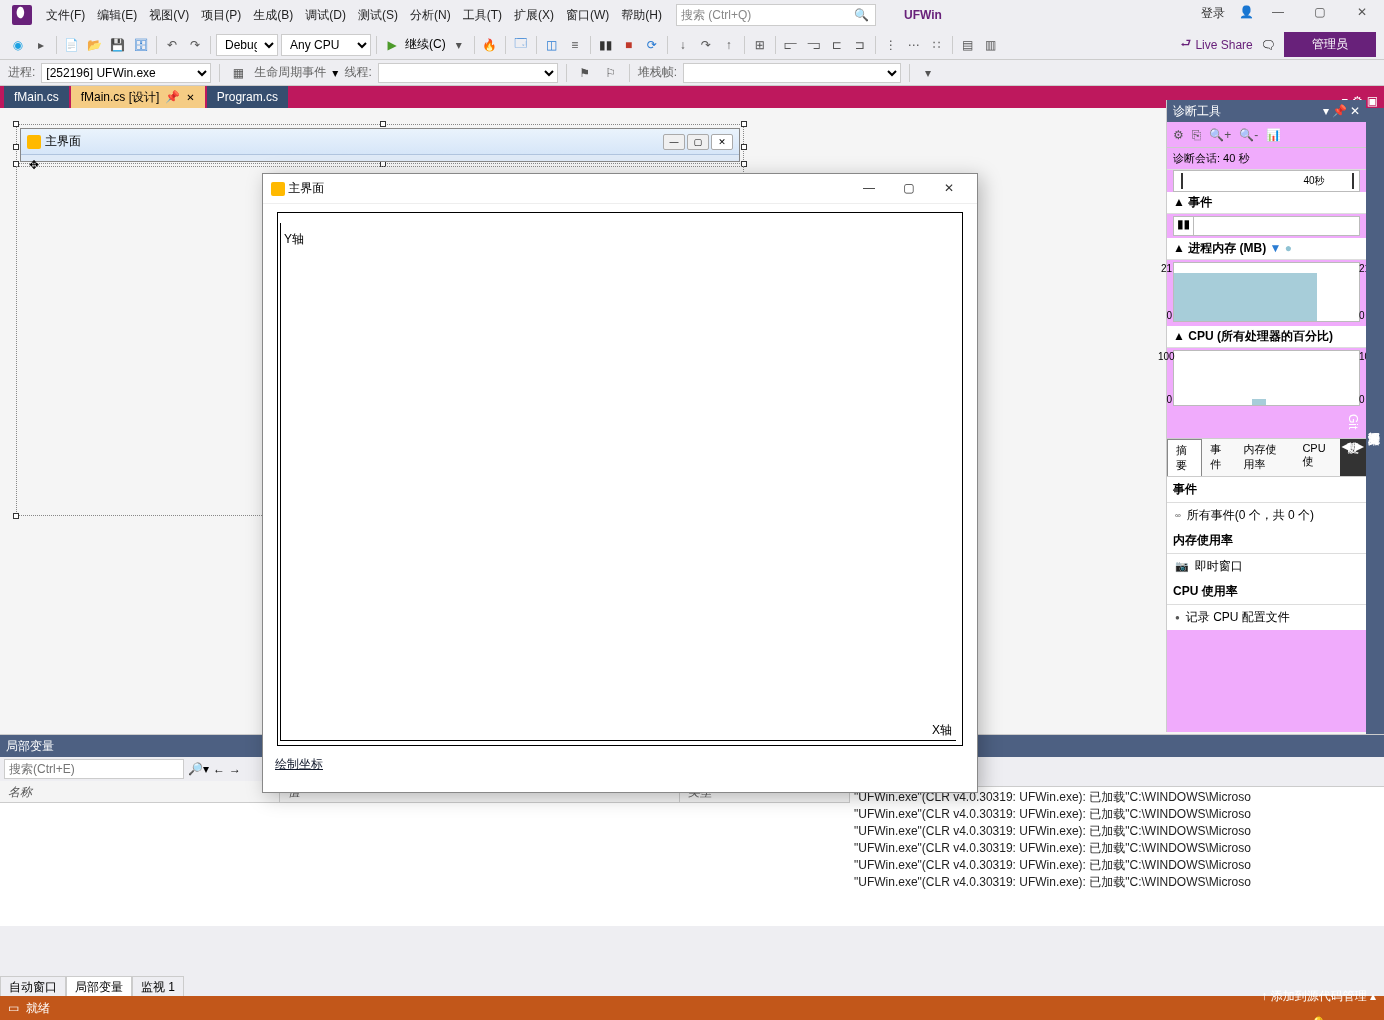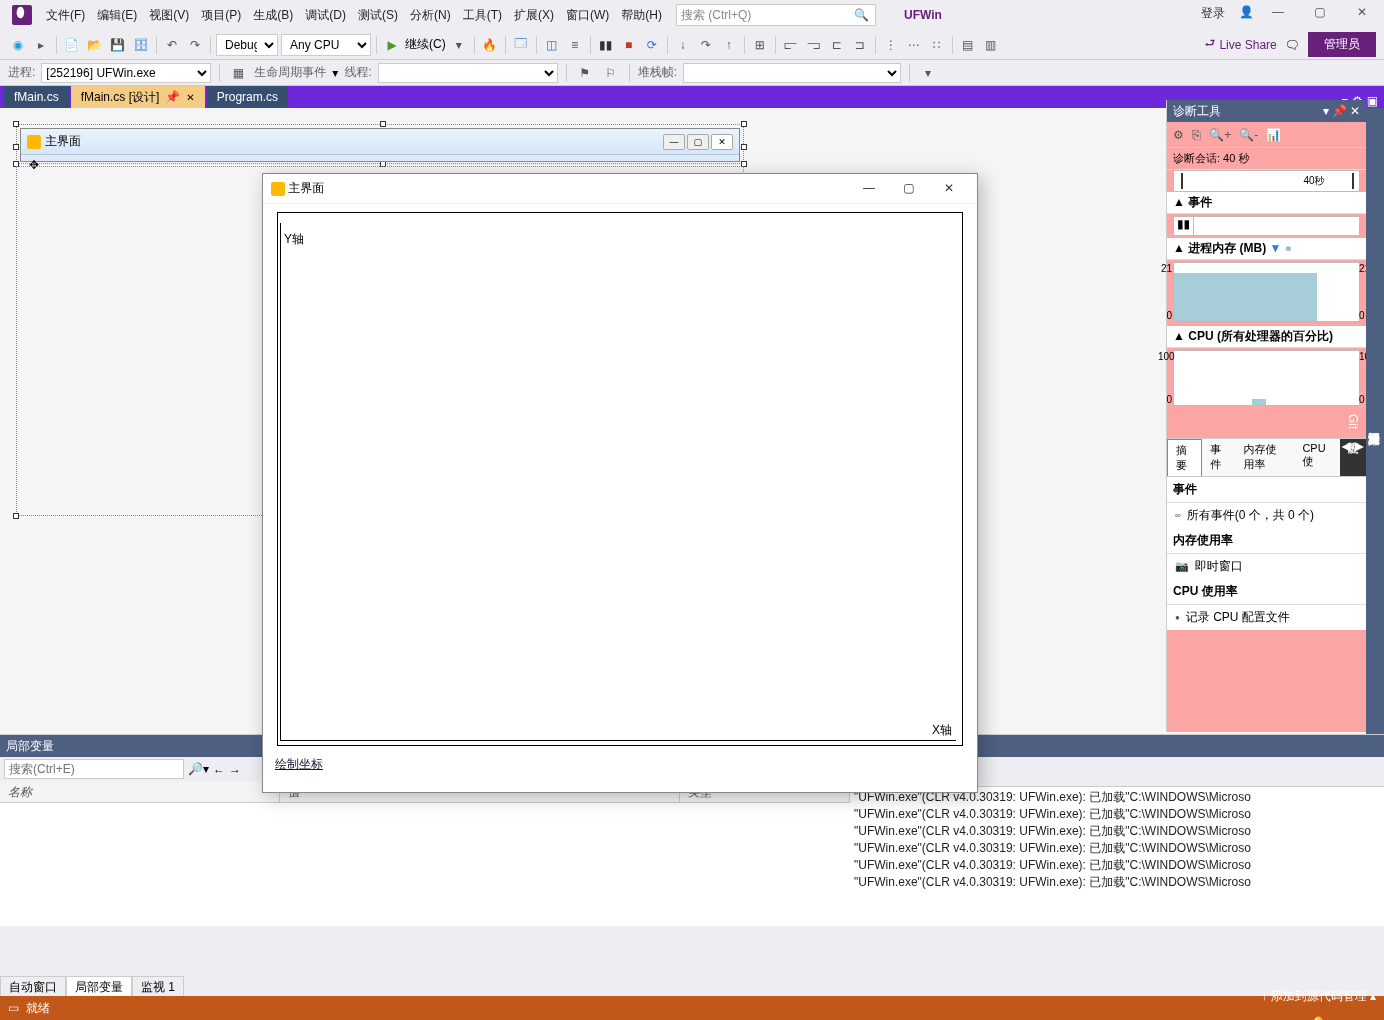--- a/index.html
+++ b/index.html
@@ -15,28 +15,28 @@
 .title-text { color: #68217a; font-weight: 600; margin-left: 30px; }
 .title-right { margin-left: auto; display: flex; gap: 6px; }
 .win-btn { width: 36px; height: 20px; text-align: center; color: #555; cursor: pointer; }
 .login-link { color: #333; padding: 0 8px; }
 
 
 .toolbar { height: 30px; background: #eeeef2; display: flex; align-items: center; padding: 0 8px; gap: 3px; border-bottom: 1px solid #ccc; }
 .tb-btn { width: 20px; height: 20px; display: flex; align-items: center; justify-content: center; color: #555; cursor: pointer; }
 .tb-sep { width: 1px; height: 18px; background: #ccc; margin: 0 2px; }
 .tb-select { height: 22px; border: 1px solid #ccc; background: #fff; padding: 0 4px; }
-.admin-btn { background: #68217a; color: #fff; padding: 4px 16px; margin-left: auto; }
+.admin-btn { background: #68217a; color: #fff; padding: 4px 28px; margin-left: auto; }
 
 .toolbar2 { height: 26px; background: #eeeef2; display: flex; align-items: center; padding: 0 8px; gap: 6px; border-bottom: 1px solid #ccc; }
 .tb-label { color: #666; }
 .tb-select2 { height: 20px; border: 1px solid #ccc; background: #fff; padding: 0 0; min-width: 170px; }
 
 
-.doc-tab-bar { height: 22px; background: #6d28d9; display: flex; align-items: flex-end; padding-left: 4px; }
+.doc-tab-bar { height: 22px; background: #be185d; display: flex; align-items: flex-end; padding-left: 4px; }
 .doc-tab { height: 22px; padding: 3px 10px; background: #364e6f; color: #fff; margin-right: 2px; cursor: pointer; display: flex; align-items: center; gap: 6px; }
 .doc-tab.active { background: #f5cc84; color: #000; }
 .doc-tab .close-x { font-size: 10px; }
 .doc-tab-bar-right { margin-left: auto; padding-right: 6px; color: #fff; display:flex; gap:4px;}
 
 
 .main-area { height: 626px; display: flex; background: #fff; }
 .designer { flex: 1; background: #f5f5f5; position: relative; border-right: 1px solid #ccc; }
 .scrollbar-v { width: 16px; background: #eee; border-left: 1px solid #ccc; }
 
@@ -59,21 +59,21 @@
 .x-label { position: absolute; right: 10px; bottom: 6px; font-size: 12px; }
 .rw-link { color: #0f172a; padding: 2px 12px; text-decoration: underline; cursor: pointer; }
 .axis-v { position: absolute; left: 2px; top: 10px; bottom: 4px; width: 1px; background: #000; }
 .axis-h { position: absolute; left: 2px; right: 6px; bottom: 4px; height: 1px; background: #000; }
 
 
 .right-rail { position: absolute; right: 0; top: 108px; width: 18px; height: 626px; background: #4d6082; color: #fff; writing-mode: vertical-rl; text-align: center; padding-top: 4px; }
 .right-rail span { display: block; padding: 6px 2px; }
 
 
-.diag-panel { position: absolute; right: 18px; top: 100px; width: 200px; background: #fca5a5; border-left: 1px solid #ccc; height: 632px; }
+.diag-panel { position: absolute; right: 18px; top: 100px; width: 200px; background: #f0abfc; border-left: 1px solid #ccc; height: 632px; }
 .diag-title { background: #4d6082; color: #fff; height: 22px; display: flex; align-items: center; padding: 0 6px; }
 .diag-title-right { margin-left: auto; display: flex; gap: 3px; }
 .diag-toolbar { height: 26px; display: flex; align-items: center; gap: 8px; padding: 0 6px; border-bottom: 1px solid #ccc; }
 .diag-toolbar span { color: #555; cursor:pointer;}
 .diag-row { padding: 3px 6px; border-bottom: 1px solid #ddd; font-size: 11px; }
 .diag-section { padding: 2px 6px; font-weight: bold; background:#fff; border-bottom:1px solid #ddd;}
 .graph { height: 60px; margin: 2px 6px 4px; border: 1px solid #bbb; background: #fff; position: relative; }
 .graph .fill { position: absolute; left: 0; top: 10px; right: 42px; bottom: 0; background: #a7cdd9; }
 .graph .yl { position: absolute; left: -16px; width:14px; text-align:right; font-size:10px;}
 .graph .yr { position: absolute; right: -18px; width:18px; font-size:10px;}

